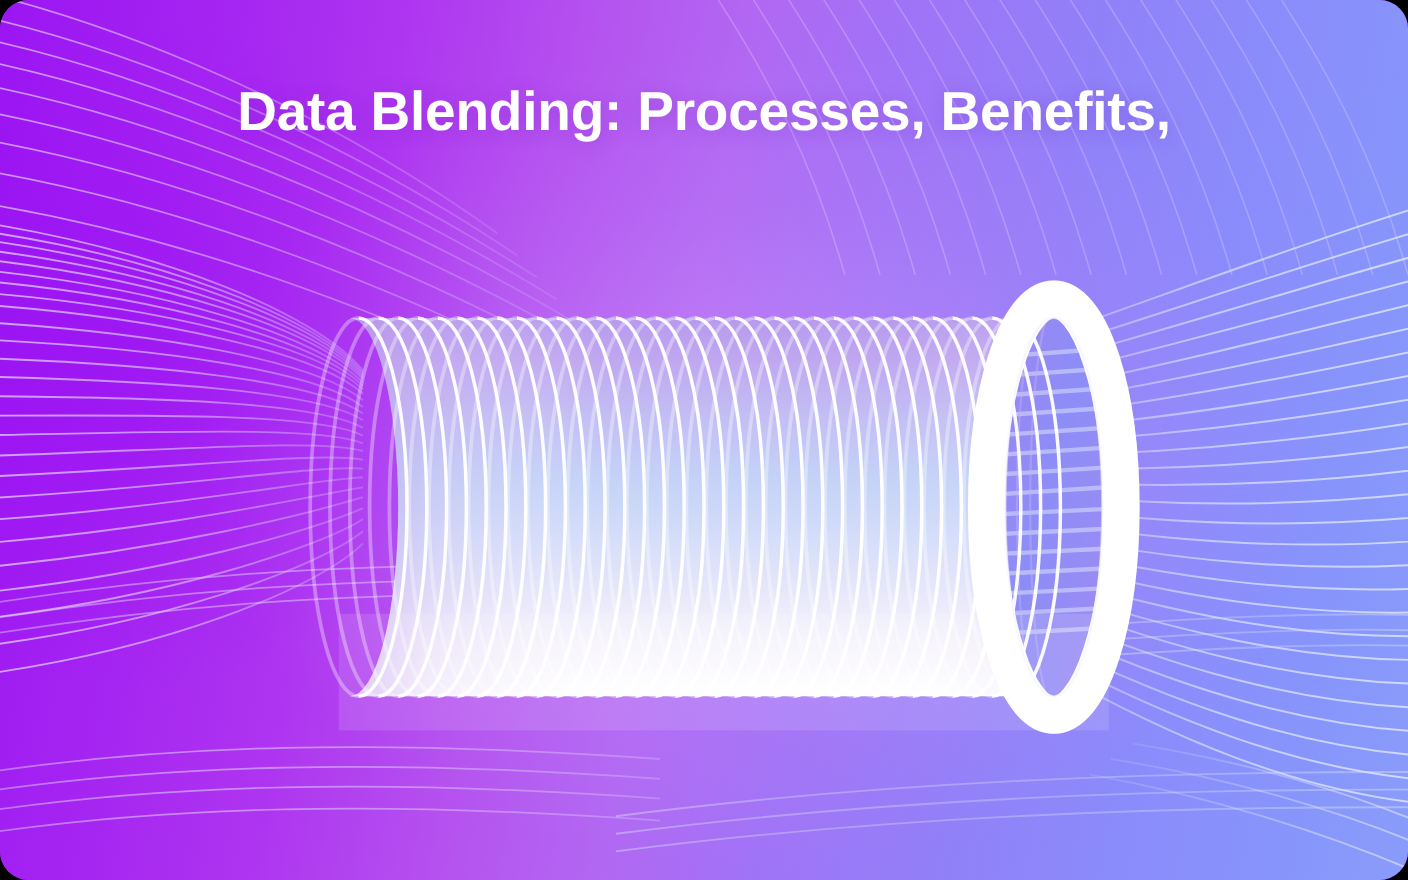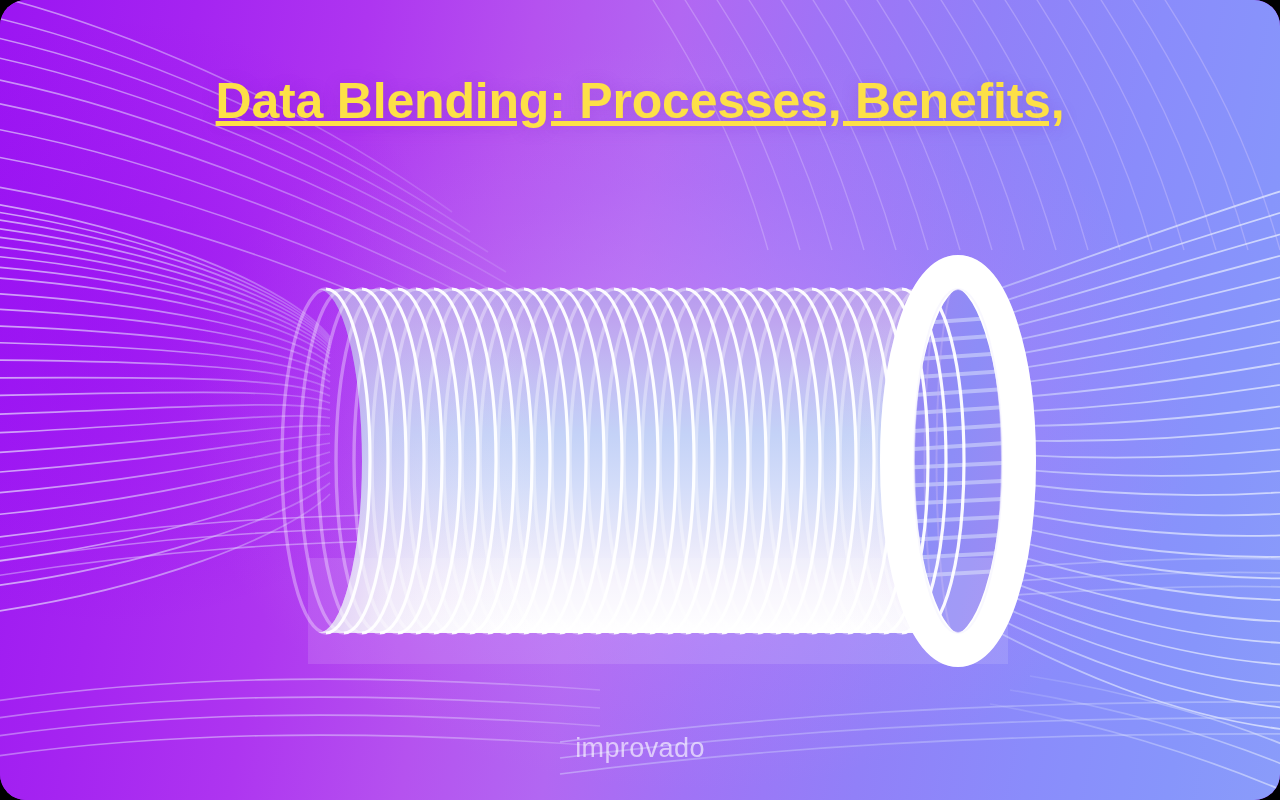--- a/index.html
+++ b/index.html
@@ -20,23 +20,23 @@
       rgba(206,150,250,.55) 0%, rgba(190,130,250,.22) 45%, rgba(160,120,250,0) 72%);}
   .bg-soft2{position:absolute;inset:0;
     background:radial-gradient(ellipse 40% 55% at 8% 40%,
       rgba(150,10,245,.45) 0%, rgba(150,10,245,0) 70%);}
 
   
   .deco{position:absolute;inset:0;width:1280px;height:800px;pointer-events:none;}
 
   
   #title{position:absolute;left:0;right:0;top:62px;text-align:center;
-    color:#fde047;font-size:50px;line-height:1.58;font-weight:700;
+    color:#ffffff;font-size:50px;line-height:1.58;font-weight:700;
     letter-spacing:-.2px;z-index:40;
-    text-shadow:0 2px 16px rgba(120,40,200,.28);text-decoration:underline;}
+    text-shadow:0 2px 16px rgba(120,40,200,.28);}
   #title .l{display:block;}
 
   
   #cyl{position:absolute;left:308px;top:258px;width:730px;height:406px;z-index:30;}
   #cyl svg{display:block;overflow:visible;}
 
   
   #logo{position:absolute;left:0;right:0;bottom:36px;text-align:center;z-index:45;}
   #logo span{font-size:27px;font-weight:400;letter-spacing:.4px;
     color:rgba(255,255,255,.62);}
@@ -349,17 +349,14 @@
       <g>
         <ellipse cx="650" cy="203" rx="61" ry="189" fill="none" stroke="#FFFFFF" stroke-width="34"></ellipse>
         <ellipse cx="650" cy="203" rx="61" ry="189" fill="none" stroke="url(#glow)" stroke-width="34"></ellipse>
         <ellipse cx="650" cy="203" rx="44" ry="172" fill="none" stroke="#F3F2FE" stroke-opacity=".6" stroke-width="2"></ellipse>
       </g>
 
       <rect x="0" y="300" width="700" height="106" fill="#FFFFFF" opacity=".12"></rect>
     </svg>
   </div>
 
-  <div id="logo">
-    <span>improvado</span>
-  </div>
 
 </div>
 
 </body></html>

